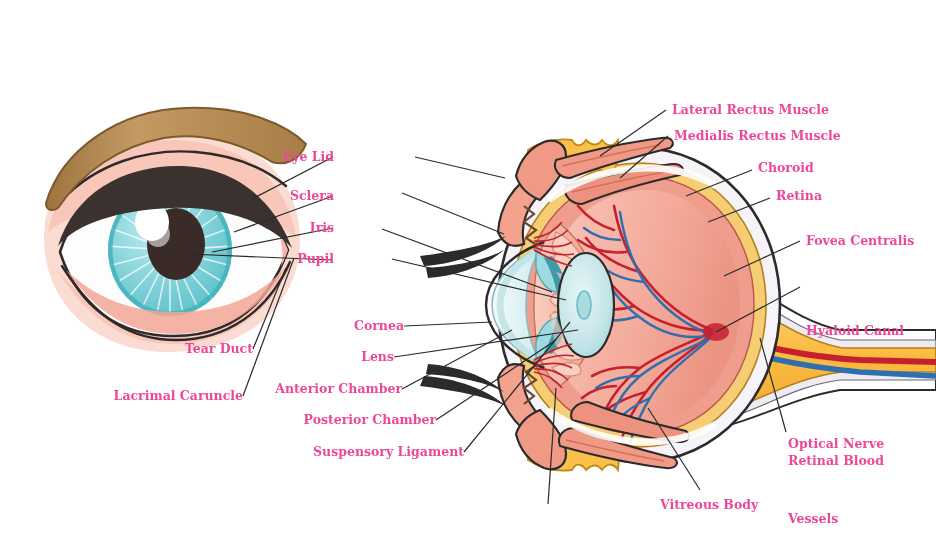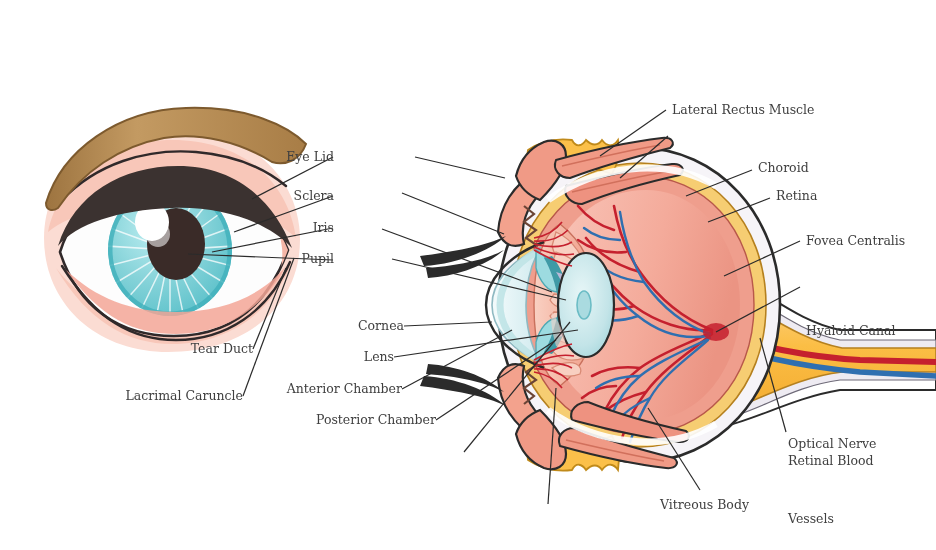--- a/index.html
+++ b/index.html
@@ -14,23 +14,23 @@
     font-family:"DejaVu Serif",serif;
     font-weight:700;font-size:47px;letter-spacing:1px;
     color:#2e92d1;
     line-height:1;
     -webkit-text-stroke:0.6px #2e92d1;
   }
   svg#art{position:absolute;left:0;top:0;width:936px;height:550px;}
   .lbl{
     position:absolute;
     font-family:"DejaVu Serif",serif;
-    font-weight:400;
+    font-weight:700;
     font-size:12.5px;
-    color:#404040;
+    color:#ec4899;
     white-space:pre;
     line-height:1.18;
   }
   .lbl.r{text-align:left;}
   .lbl.l{text-align:right;}
 </style>
 </head>
 <body>
 
 <div id="diagram-root">
@@ -378,23 +378,25 @@
   <div class="lbl l" style="left:290px;top:221px;width:44px;">Iris</div>
   <div class="lbl l" style="left:280px;top:252px;width:54px;">Pupil</div>
 
   <div class="lbl l" style="left:165px;top:342px;width:88px;">Tear Duct</div>
   <div class="lbl l" style="left:113px;top:389px;width:130px;">Lacrimal Caruncle</div>
 
   <div class="lbl l" style="left:338px;top:319px;width:66px;">Cornea</div>
   <div class="lbl l" style="left:350px;top:350px;width:44px;">Lens</div>
   <div class="lbl l" style="left:272px;top:382px;width:130px;">Anterior Chamber</div>
   <div class="lbl l" style="left:302px;top:413px;width:134px;">Posterior Chamber</div>
+  <div class="lbl l" style="left:313px;top:445px;width:151px;">Suspensory Ligament</div>
   <div class="lbl r" style="left:660px;top:498px;width:120px;">Vitreous Body</div>
 
   <div class="lbl r" style="left:672px;top:103px;width:170px;">Lateral Rectus Muscle</div>
+  <div class="lbl r" style="left:674px;top:129px;width:180px;">Medialis Rectus Muscle</div>
   <div class="lbl r" style="left:758px;top:161px;width:80px;">Choroid</div>
   <div class="lbl r" style="left:776px;top:189px;width:70px;">Retina</div>
   <div class="lbl r" style="left:806px;top:234px;width:124px;">Fovea Centralis</div>
   <div class="lbl r" style="left:806px;top:280px;width:110px;margin-top:44px;">Hyaloid Canal</div>
 
   <div>
     <div class="lbl r" style="left:788px;top:437px;width:130px;">Optical Nerve</div>
     <div class="lbl r" style="left:788px;top:454px;width:130px;">Retinal Blood</div>
     <div class="lbl r" style="left:788px;top:471px;width:130px;margin-top:41px;">Vessels</div>
   </div>

